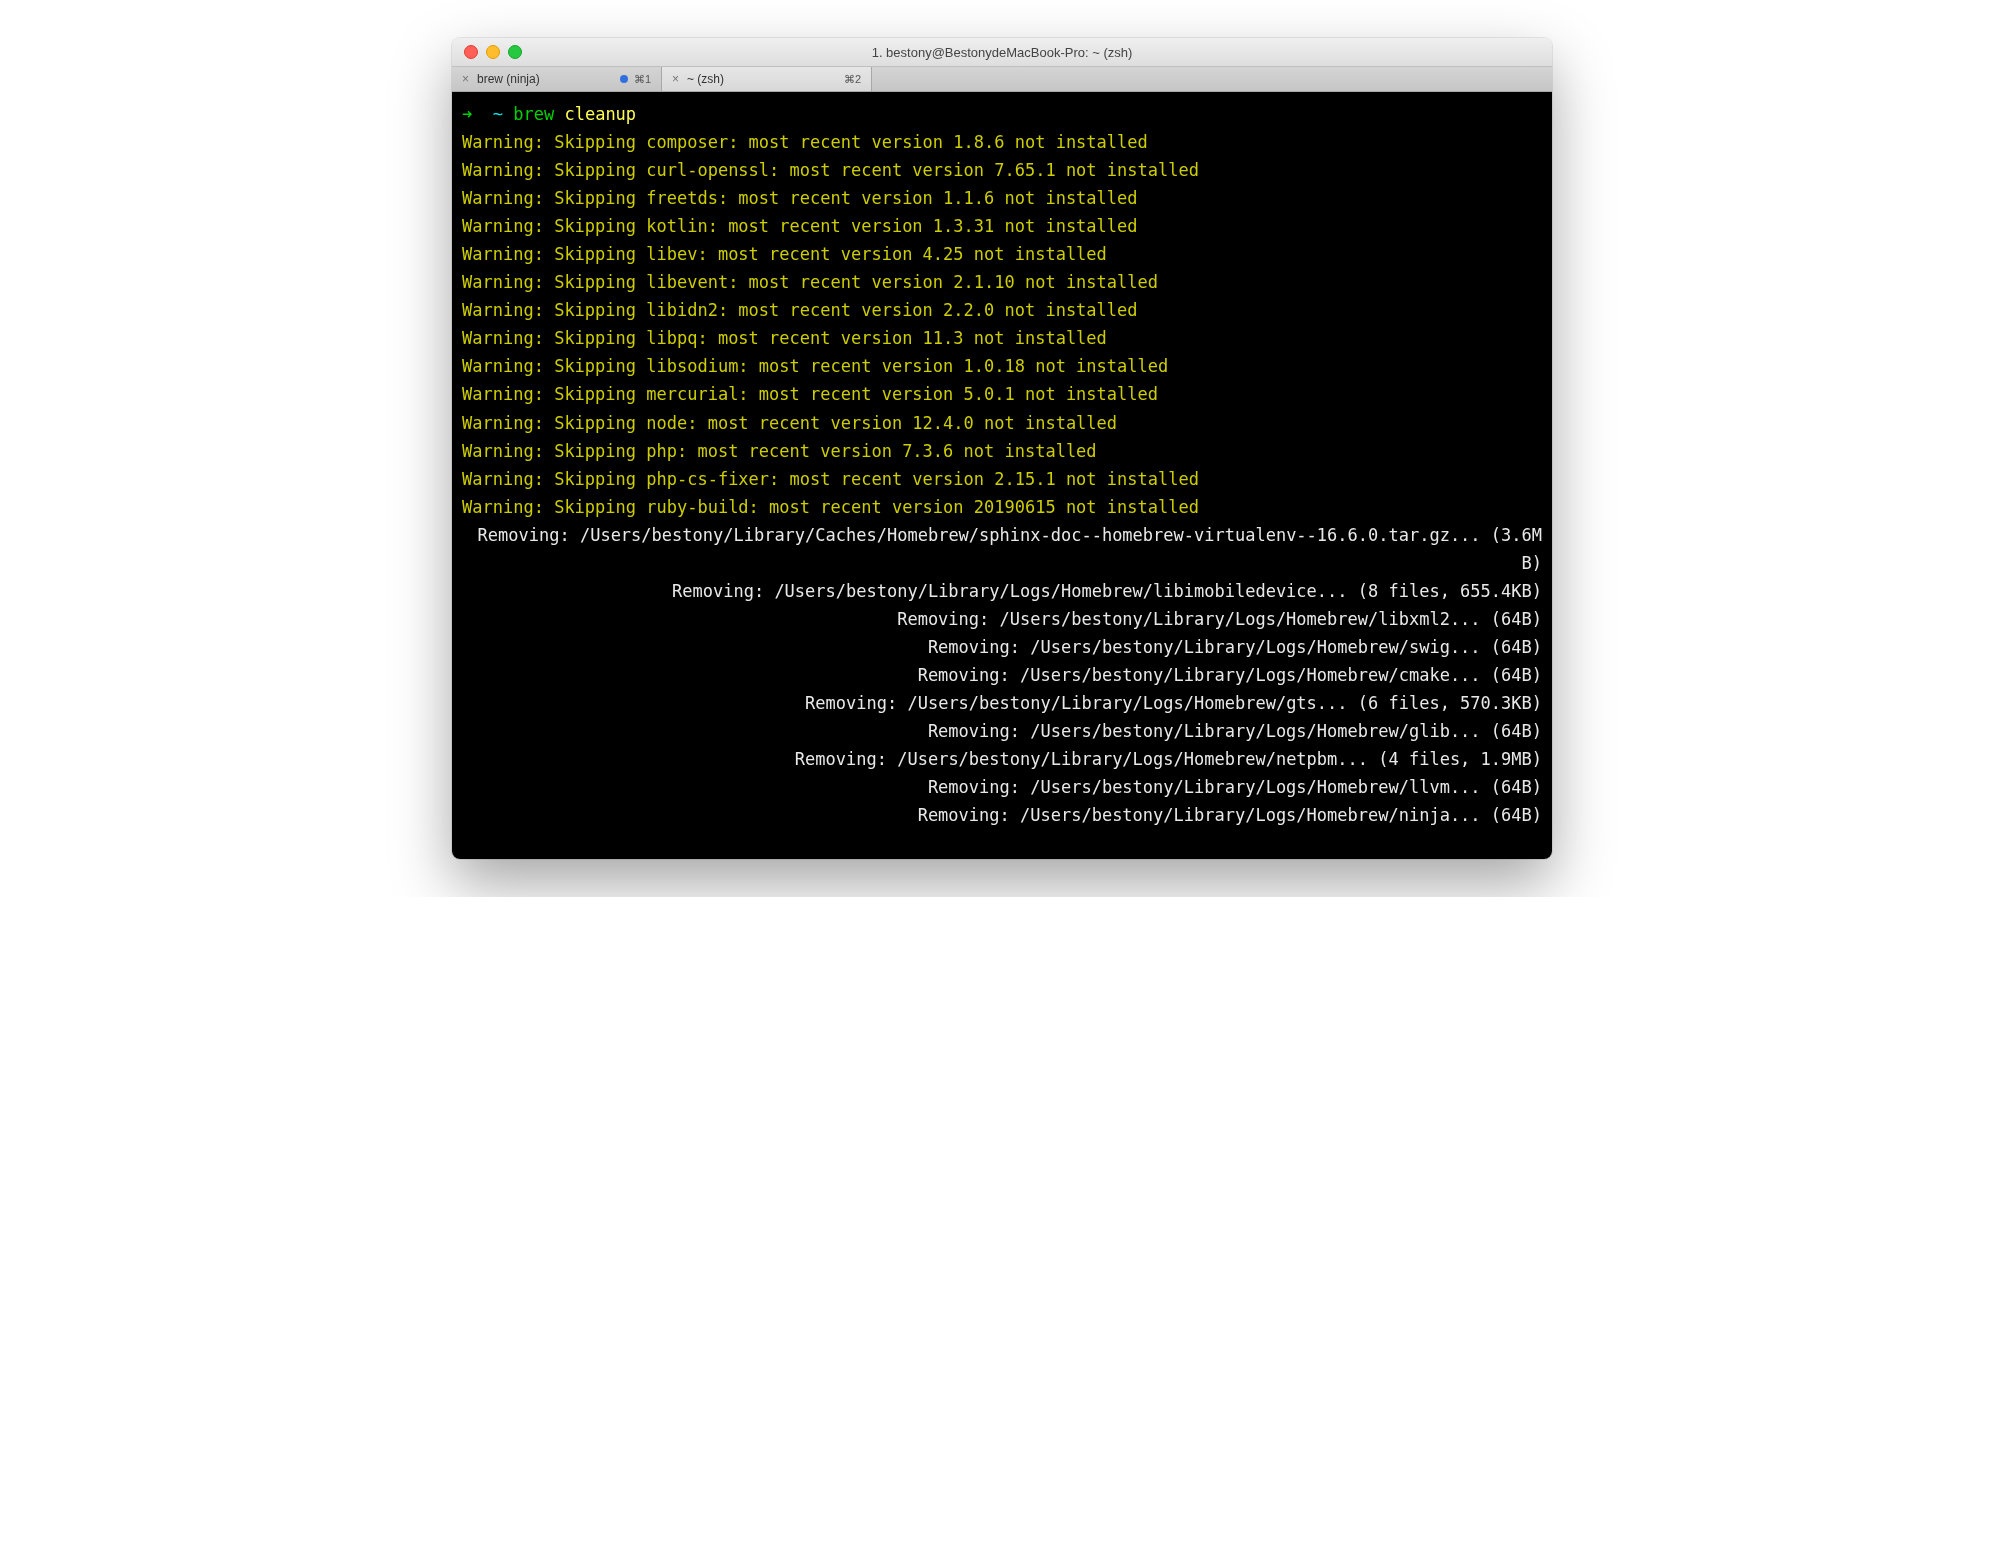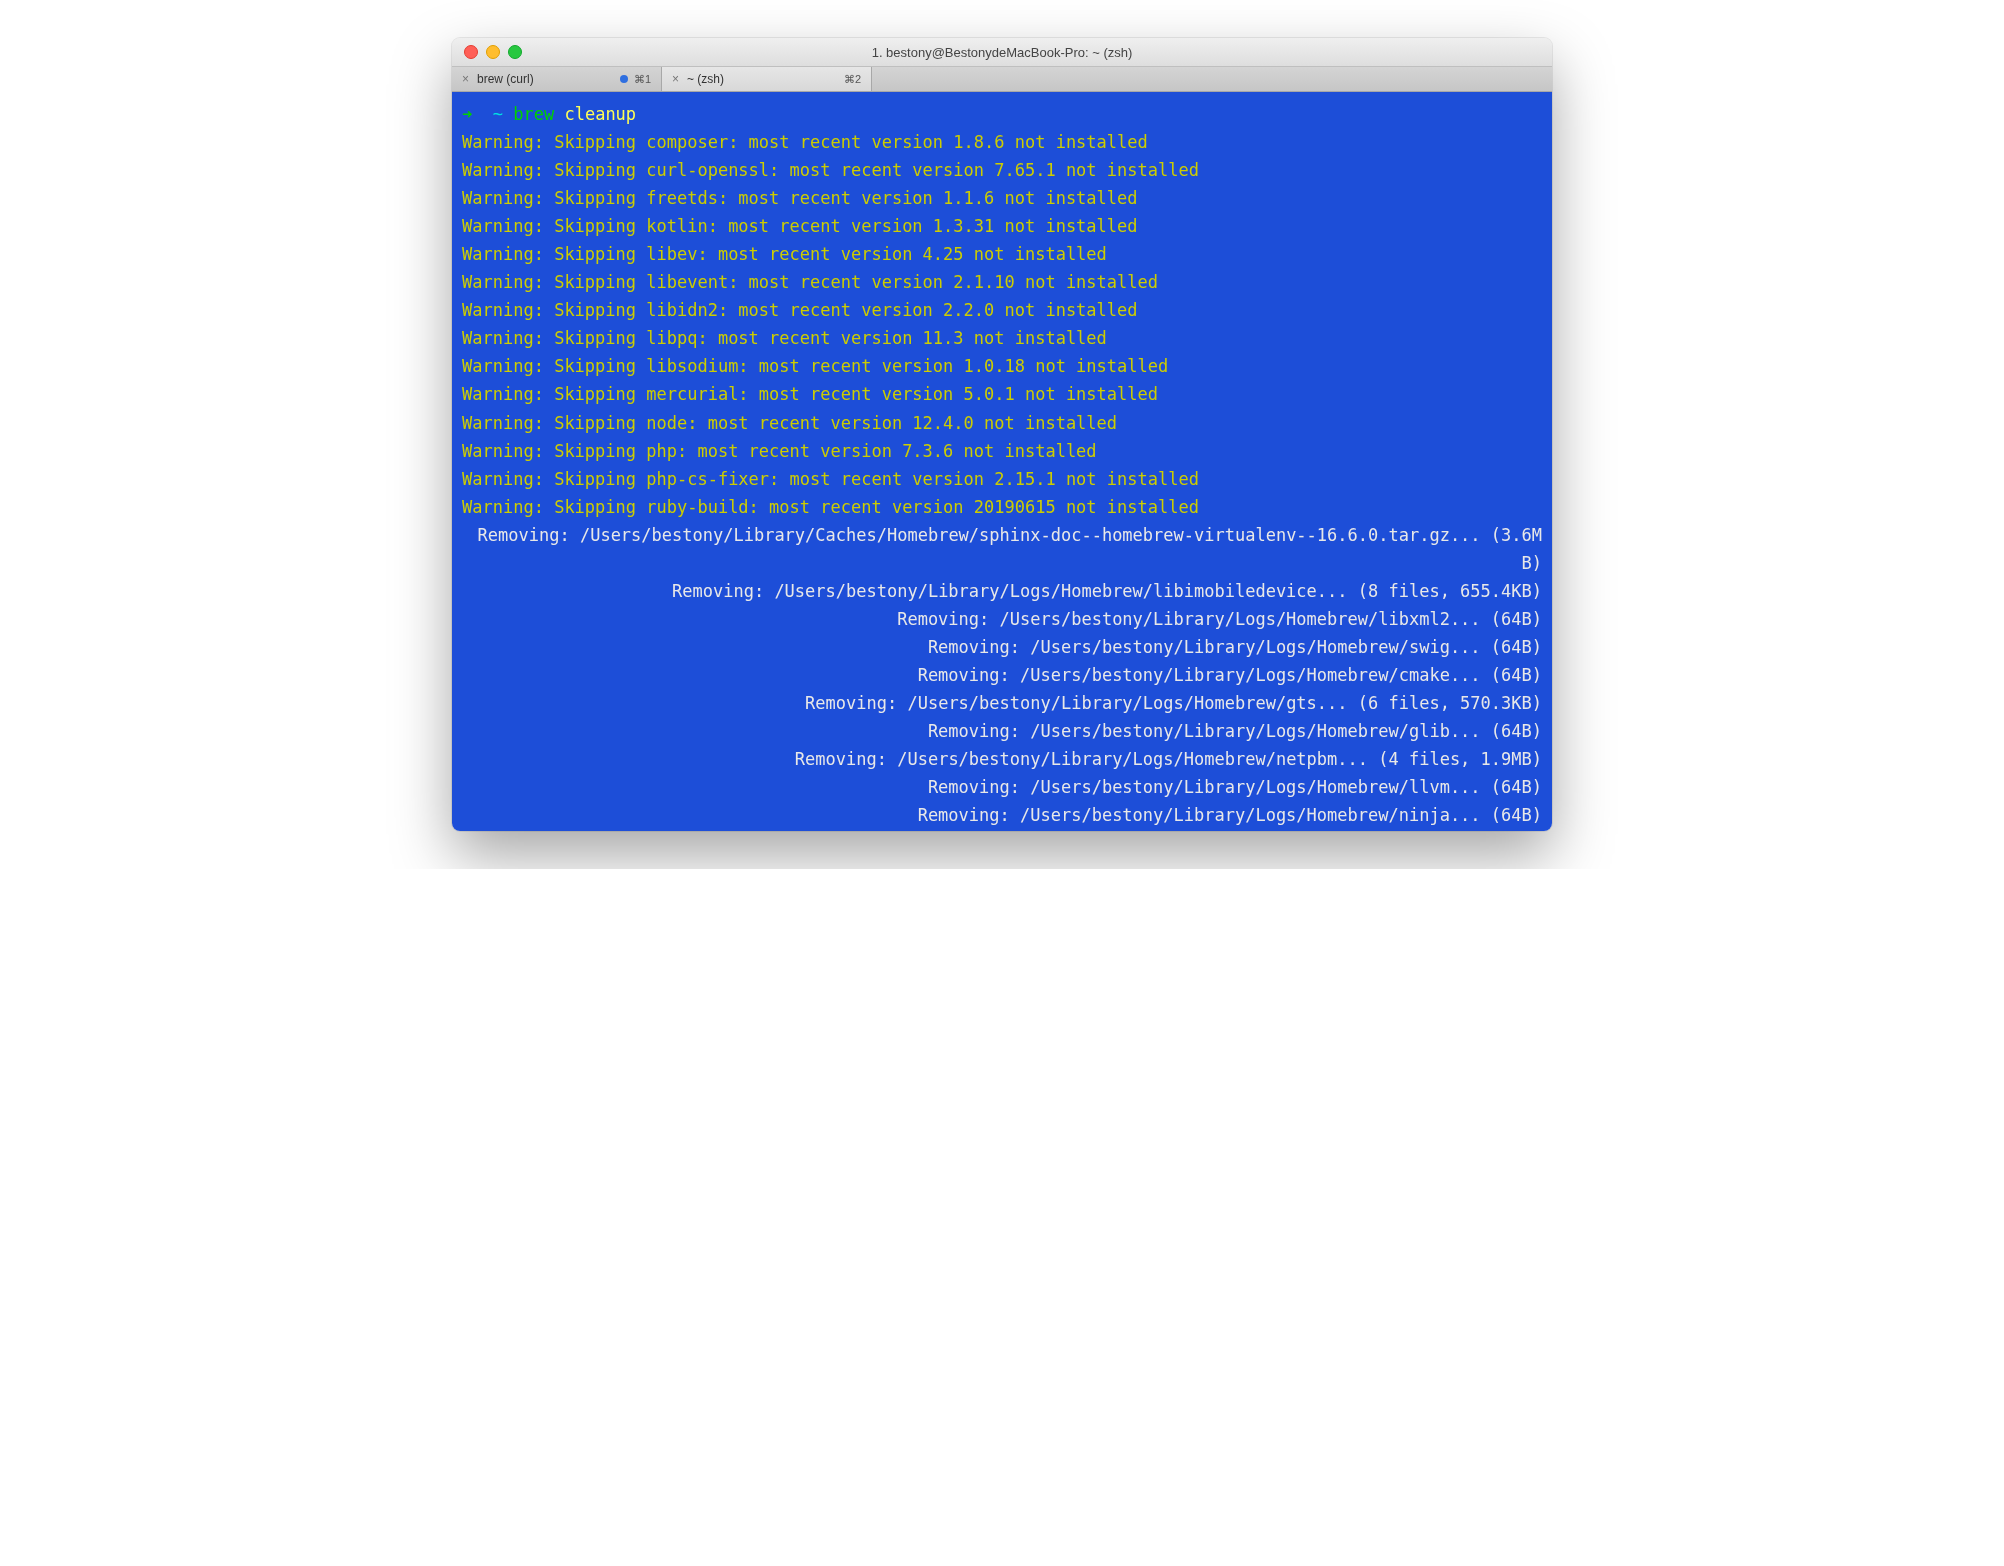--- a/index.html
+++ b/index.html
@@ -57,22 +57,22 @@
     justify-content:space-between;
     box-sizing:border-box;
   }
   .tab.active { background:linear-gradient(#e6e6e6,#d8d8d8); }
   .tab .left { display:flex; align-items:center; gap:8px; min-width:0;}
   .tab .x { color:#777; font-size:12px; }
   .tab .label { white-space:nowrap; }
   .tab .right { display:flex; align-items:center; gap:6px; font-size:11px; color:#555;}
   .tab .dot { width:8px; height:8px; border-radius:50%; background:#2f6fe0;}
   .terminal {
-    background:#1d4ed8;
-    padding:8px 10px 2px 10px;
+    background:#000000;
+    padding:8px 10px 30px 10px;
     font-family: "SF Mono","Menlo","Consolas",monospace;
     font-size:17px;
     line-height:1.65;
     color:#ddd;
     white-space:pre-wrap;
     word-break:break-all;
   }
   .arrow { color:#00d000; font-weight:bold;}
   .tilde { color:#00e0e0;}
   .cmd   { color:#00d000;}
@@ -92,21 +92,21 @@
       <div class="tl yellow"></div>
       <div class="tl green"></div>
     </div>
     <div class="title">1. bestony@BestonydeMacBook-Pro: ~ (zsh)</div>
   </div>
 
   <div class="tabbar">
     <div class="tab">
       <div class="left">
         <span class="x">×</span>
-        <span class="label">brew (curl)</span>
+        <span class="label">brew (ninja)</span>
       </div>
       <div class="right">
         <span class="dot"></span>
         <span>⌘1</span>
       </div>
     </div>
     <div class="tab active">
       <div class="left">
         <span class="x">×</span>
         <span class="label">~ (zsh)</span>

